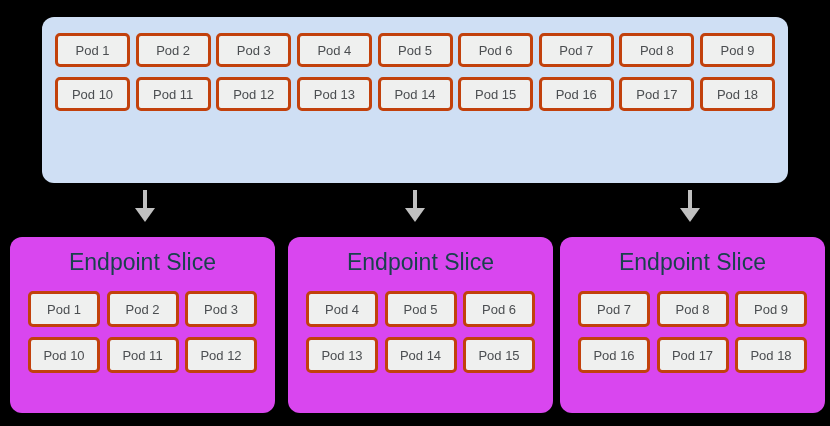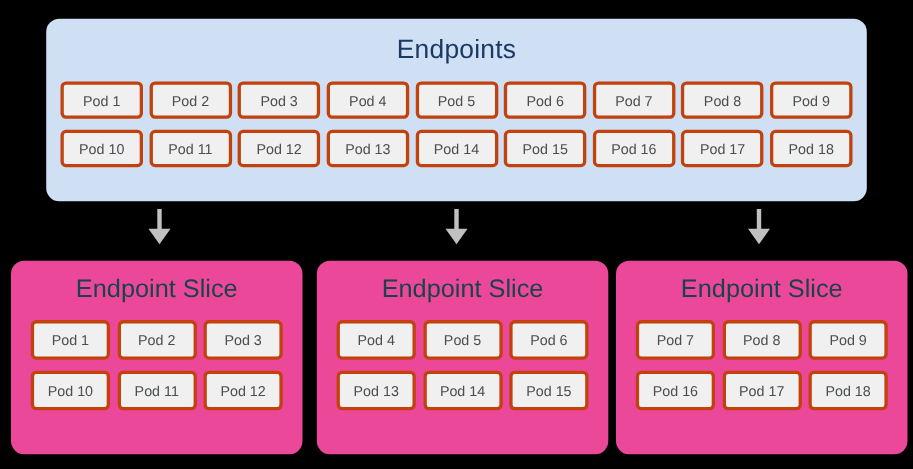--- a/index.html
+++ b/index.html
@@ -95,21 +95,21 @@
   #arrow-1 { left: 133px; }
   #arrow-2 { left: 403px; }
   #arrow-3 { left: 678px; }
 
   
   .slice-panel {
     position: absolute;
     top: 237px;
     width: 265px;
     height: 176px;
-    background: #ec4899;
+    background: #d946ef;
     border-radius: 12px;
     box-sizing: border-box;
   }
   #slice-0 { left: 10px; }
   #slice-1 { left: 288px; }
   #slice-2 { left: 560px; }
 
   .slice-title {
     text-align: center;
     color: #19424c;
@@ -133,21 +133,20 @@
     height: 36px;
     font-size: 13px;
   }
 </style>
 </head>
 <body>
 
 <div id="canvas">
 
   <div class="endpoints-panel">
-    <div class="endpoints-title">Endpoints</div>
     <div class="endpoints-rows">
       <div class="ep-row">
         <div class="pod">Pod 1</div>
         <div class="pod">Pod 2</div>
         <div class="pod">Pod 3</div>
         <div class="pod">Pod 4</div>
         <div class="pod">Pod 5</div>
         <div class="pod">Pod 6</div>
         <div class="pod">Pod 7</div>
         <div class="pod">Pod 8</div>

